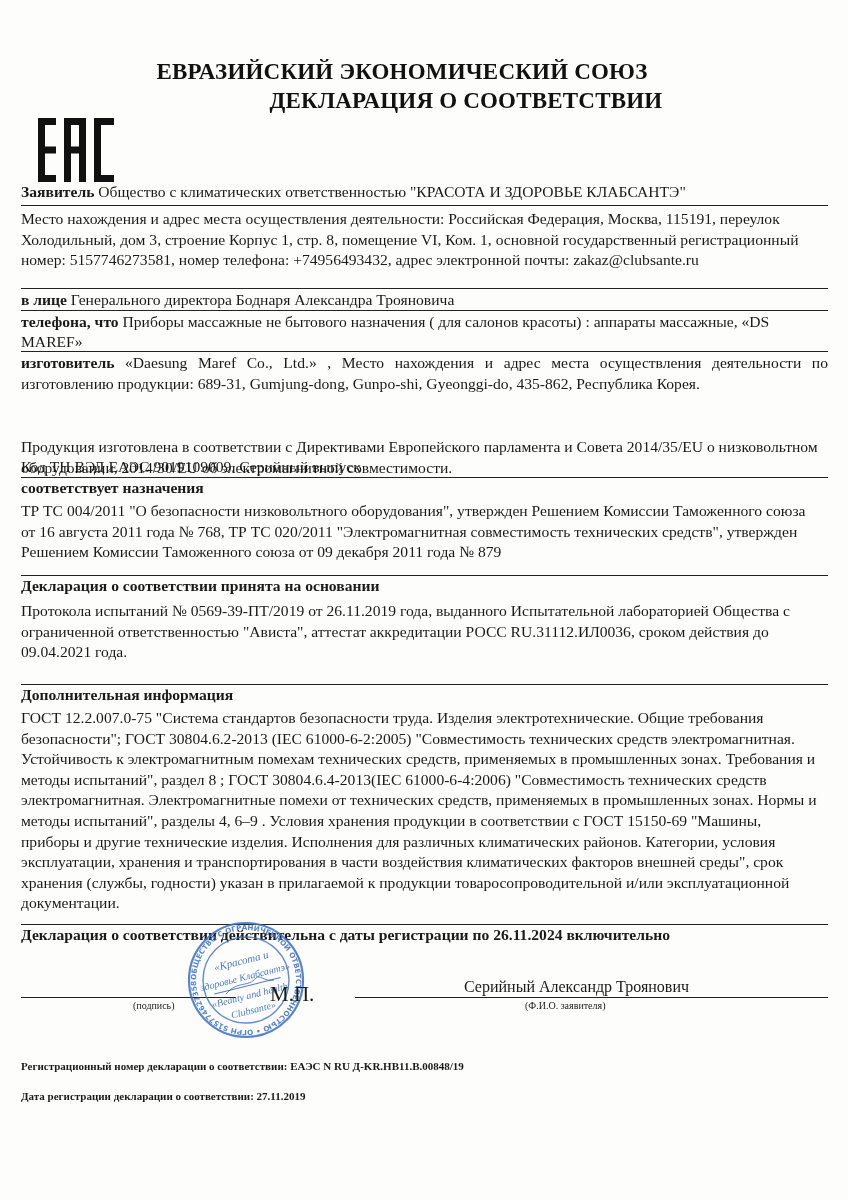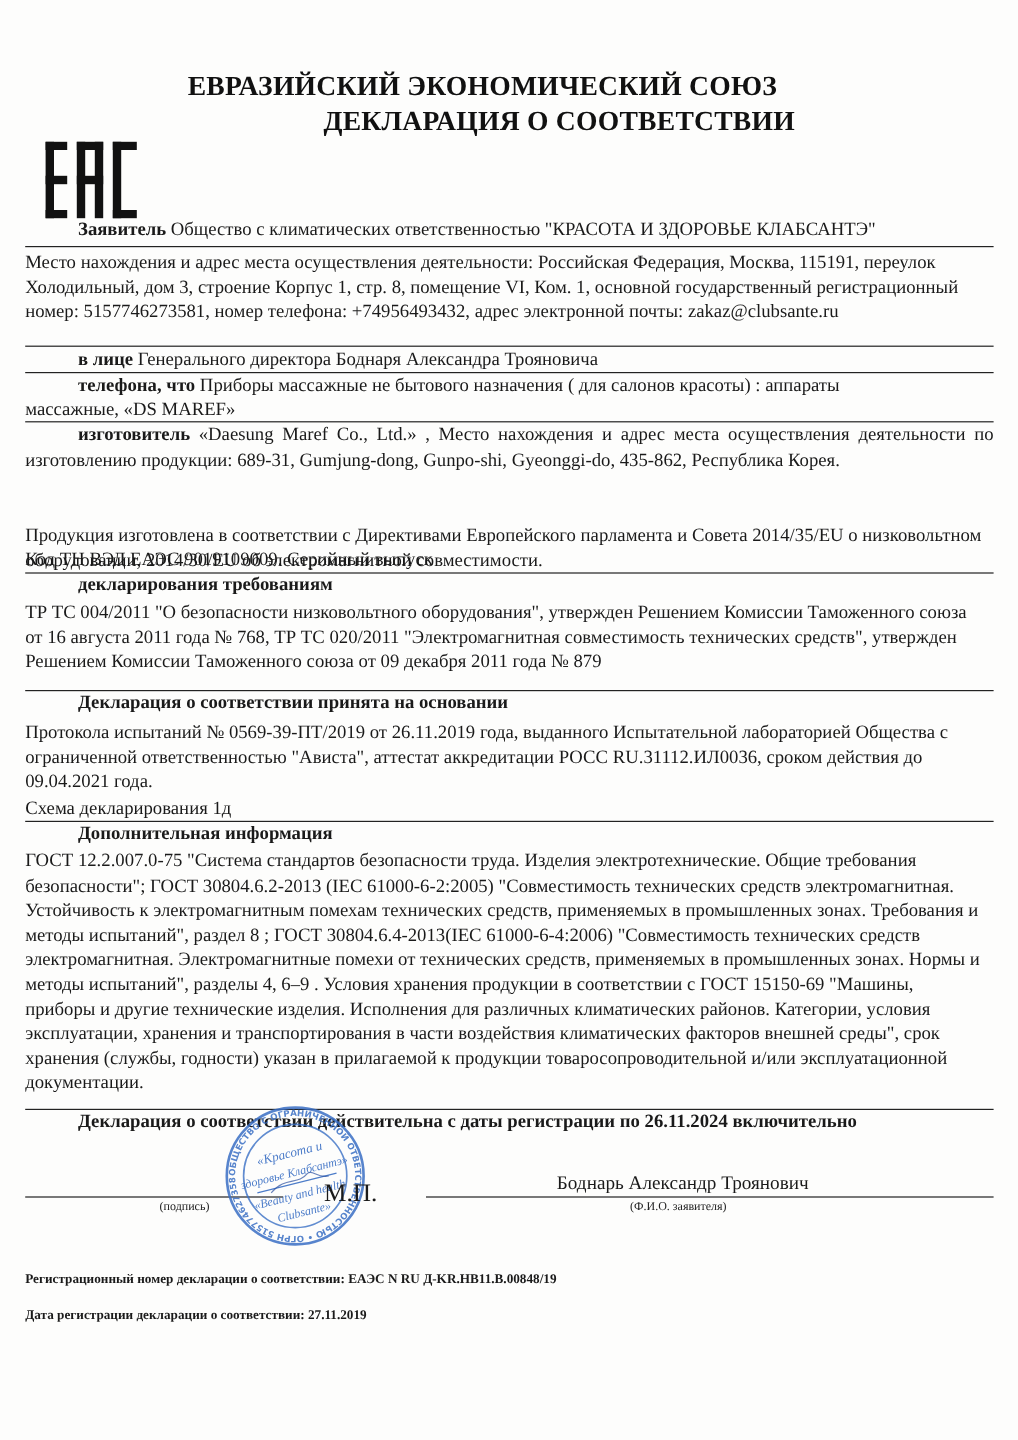--- a/index.html
+++ b/index.html
@@ -10,21 +10,21 @@
   .page { position:absolute; left:0; top:4px; width:702px; height:1200px; }
   .title {
     position:absolute; left:0; width:848px; text-align:center;
     font-weight:bold; font-size:23px; letter-spacing:0.2px; color:#111;
   }
   #t1 { top:55px; left:-22px; }
   #t2 { top:84px; left:42px; }
   .eac { position:absolute; left:36px; top:114px; width:84px; height:64px; }
   .block { position:absolute; left:21px; width:807px; font-size:15.6px; line-height:20px; }
   .rule { position:absolute; left:21px; width:807px; height:0; border-top:1.4px solid #222; }
-  .b { font-weight:bold;margin-left:44px; }
+  .b { font-weight:bold; }
   .justify { text-align:justify; text-align-last:left; }
   .sig-label { position:absolute; font-size:10px; color:#222; }
   .stamp { position:absolute; left:186px; top:916px; width:120px; height:120px; }
   .mp { position:absolute; left:270px; top:978px; font-size:21px; }
   .fio { position:absolute; left:464px; top:974px; font-size:16px; }
   .reg { position:absolute; left:21px; font-weight:bold; font-size:11px; }
 </style>
 </head>
 <body>
 
@@ -68,40 +68,39 @@
   </div>
   <div class="rule" style="top:347px;"></div>
 
   <div class="block justify" style="top:349px; line-height:20.5px;">
     <span class="b">изготовитель</span><span> «Daesung Maref Co., Ltd.» , Место нахождения и адрес места осуществления деятельности по изготовлению продукции: 689-31, Gumjung-dong, Gunpo-shi, Gyeonggi-do, 435-862, Республика Корея.</span>
   </div>
   <div class="block" style="top:412px; line-height:20.5px;margin-top:21px;">Продукция изготовлена в соответствии с Директивами Европейского парламента и Совета 2014/35/EU о низковольтном оборудовании, 2014/30/EU об электромагнитной совместимости.</div>
   <div class="block" style="top:453px;">Код ТН ВЭД ЕАЭС 9019109009. Серийный выпуск</div>
   <div class="rule" style="top:473px;"></div>
 
-  <div class="block b" style="top:474px;">декларирования требованиям</div>
+  <div class="block b" style="top:474px;">соответствует назначения</div>
   <div class="block" style="top:497px; line-height:20.5px; width:790px;">ТР ТС 004/2011 "О безопасности низковольтного оборудования", утвержден Решением Комиссии Таможенного союза от 16 августа 2011 года № 768, ТР ТС 020/2011 "Электромагнитная совместимость технических средств", утвержден Решением Комиссии Таможенного союза от 09 декабря 2011 года № 879</div>
   <div class="rule" style="top:571px;"></div>
 
   <div class="block b" style="top:572px;">Декларация о соответствии принята на основании</div>
   <div class="block" style="top:597px; line-height:20.5px; width:790px;">Протокола испытаний № 0569-39-ПТ/2019  от 26.11.2019 года, выданного Испытательной лабораторией Общества с ограниченной ответственностью "Ависта", аттестат аккредитации РОСС RU.31112.ИЛ0036, сроком действия до 09.04.2021 года.</div>
-  <div class="block" style="top:660px;">Схема декларирования 1д</div>
   <div class="rule" style="top:680px;"></div>
 
   <div class="block b" style="top:681px;">Дополнительная информация</div>
   <div class="block" style="top:704px; line-height:20.6px; width:800px;">ГОСТ 12.2.007.0-75  "Система стандартов безопасности труда. Изделия электротехнические. Общие требования безопасности"; ГОСТ 30804.6.2-2013 (IEC 61000-6-2:2005)  "Совместимость технических средств электромагнитная. Устойчивость к электромагнитным помехам технических средств, применяемых в промышленных зонах. Требования и методы испытаний", раздел 8 ; ГОСТ 30804.6.4-2013(IEC 61000-6-4:2006)  "Совместимость технических средств электромагнитная. Электромагнитные помехи от технических средств, применяемых в промышленных зонах. Нормы и методы испытаний", разделы 4, 6–9 . Условия хранения продукции в соответствии с ГОСТ 15150-69 "Машины, приборы и другие технические изделия. Исполнения для различных климатических районов. Категории, условия эксплуатации, хранения и транспортирования в части воздействия климатических факторов внешней среды", срок хранения (службы, годности) указан в прилагаемой к продукции товаросопроводительной и/или эксплуатационной документации.</div>
   <div class="rule" style="top:920px;"></div>
 
   <div class="block b" style="top:921px;">Декларация о соответствии действительна с даты регистрации по 26.11.2024 включительно</div>
 
   <div class="rule" style="top:993px; width:215px;"></div>
   <div class="rule" style="left:355px; top:993px; width:473px;"></div>
   <div class="sig-label" style="left:133px; top:996px;">(подпись)</div>
   <div class="sig-label" style="left:525px; top:996px;">(Ф.И.О. заявителя)</div>
-  <div class="fio">Боднарь Александр Троянович</div>
+  <div class="fio">Серийный Александр Троянович</div>
 
   <svg class="stamp" viewBox="0 0 120 120">
     <defs>
       <path id="ringpath" d="M60,60 m-50,0 a50,50 0 1,1 100,0 a50,50 0 1,1 -100,0"></path>
     </defs>
     <circle cx="60" cy="60" r="57" fill="none" stroke="#3a6fc4" stroke-width="2.2" opacity="0.85"></circle>
     <circle cx="60" cy="60" r="43" fill="none" stroke="#3a6fc4" stroke-width="1.4" opacity="0.8"></circle>
     <text font-size="7.2" fill="#3a6fc4" font-family="DejaVu Sans, sans-serif" font-weight="bold" opacity="0.85">
       <textPath href="#ringpath">ОБЩЕСТВО С ОГРАНИЧЕННОЙ ОТВЕТСТВЕННОСТЬЮ • ОГРН 5157746273581 • МОСКВА •</textPath>
     </text>

